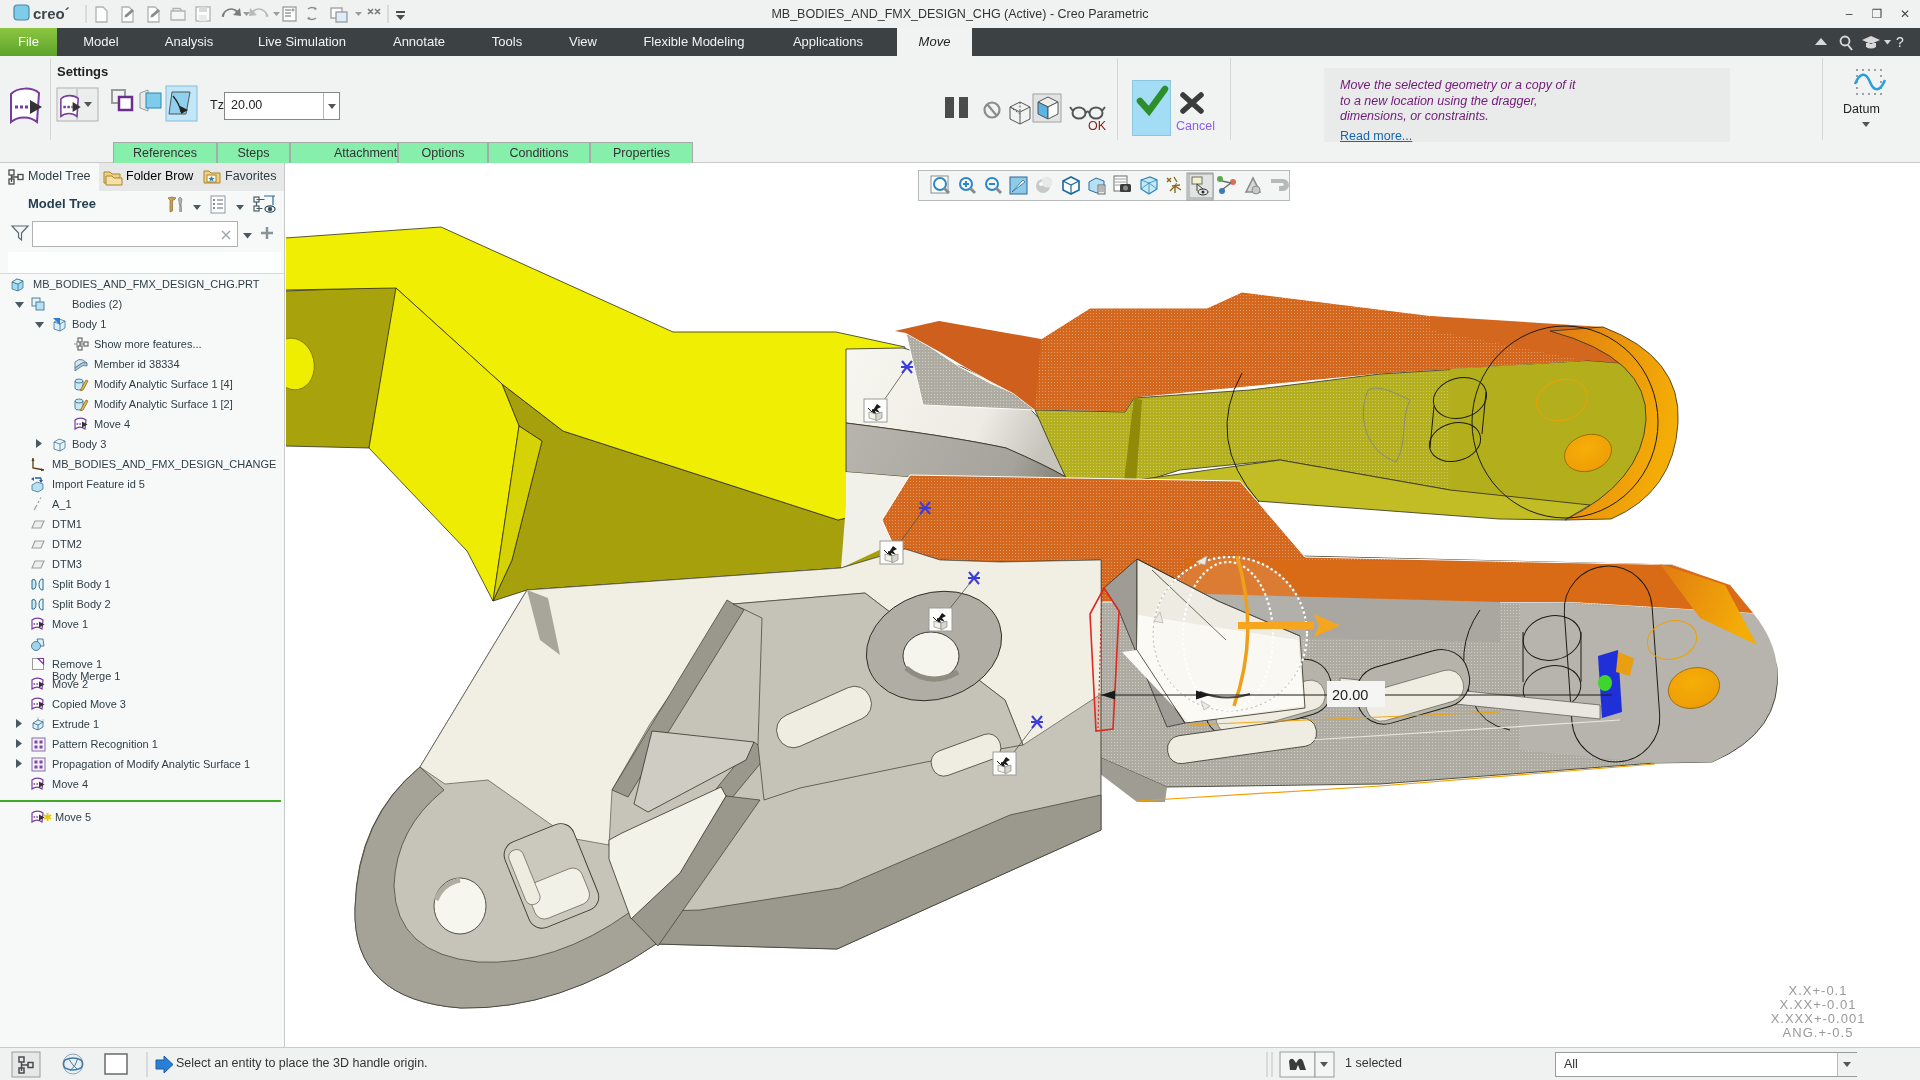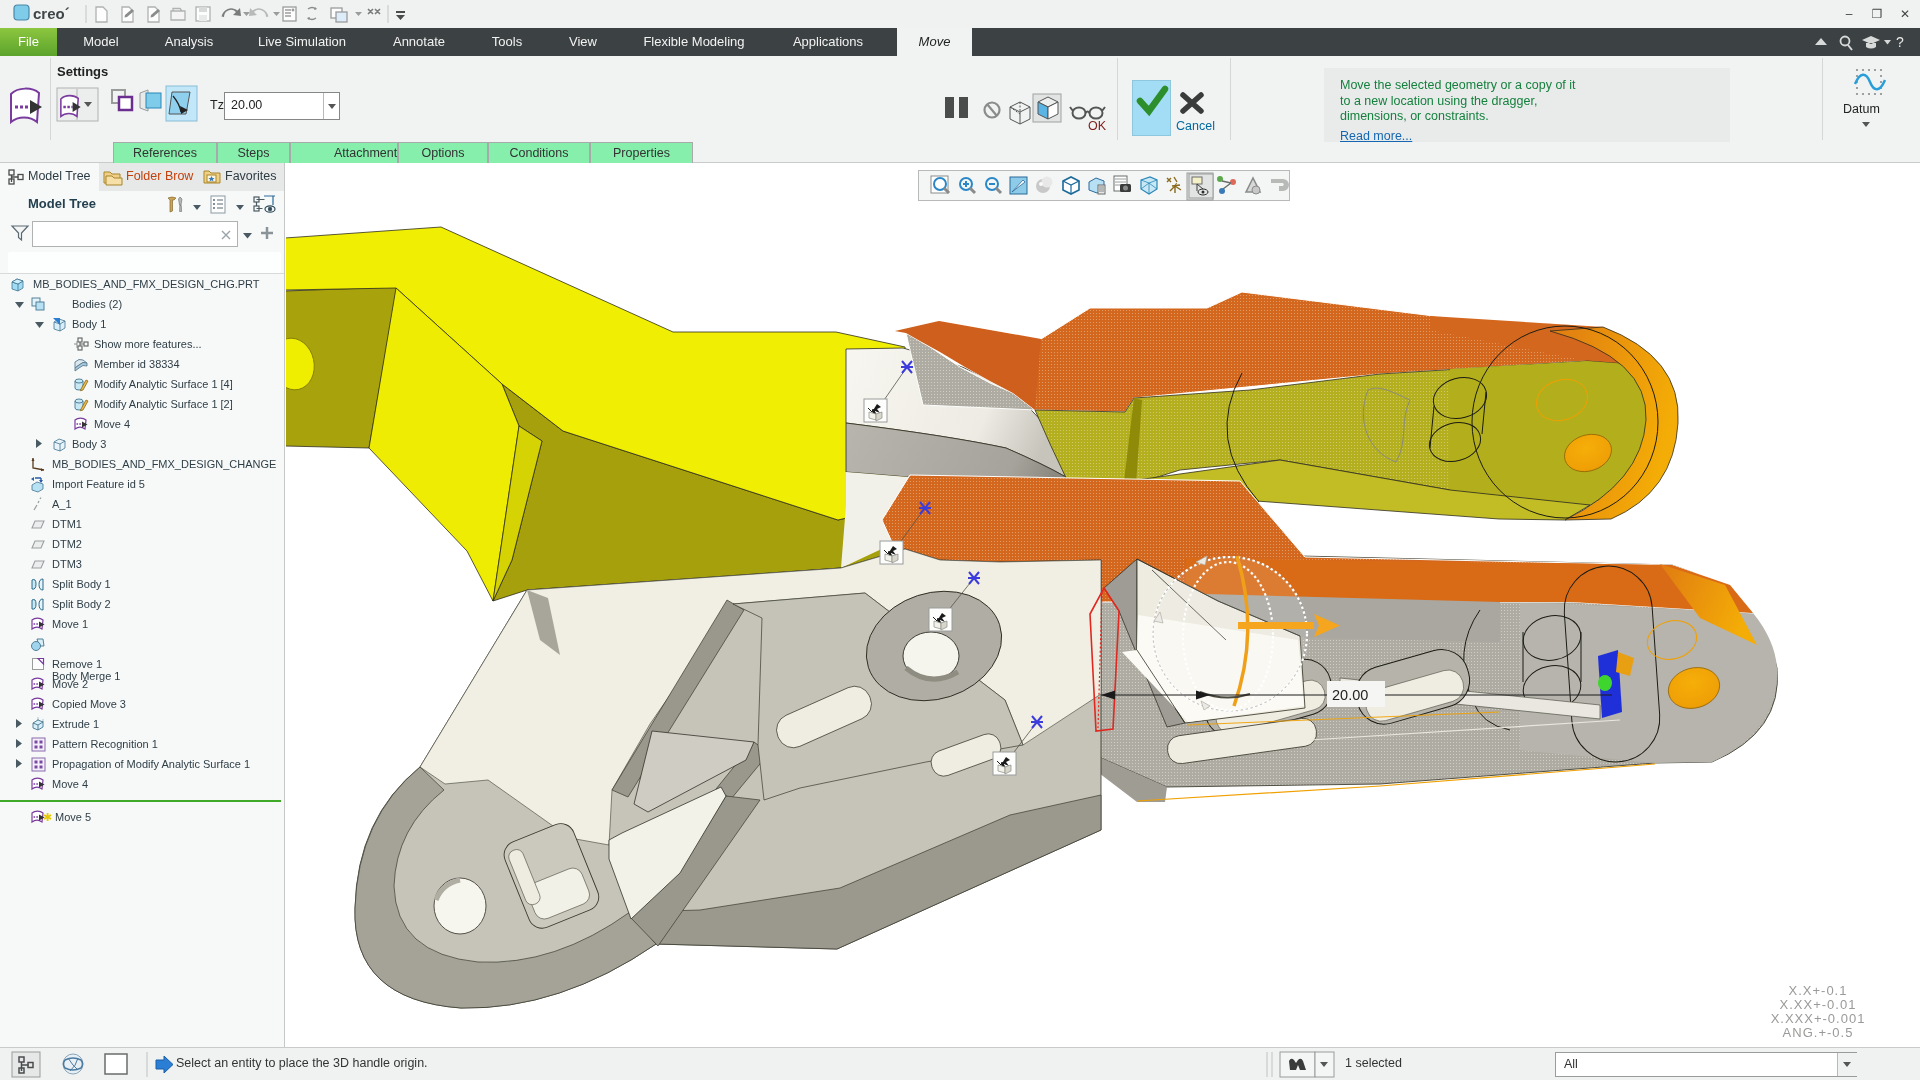--- a/index.html
+++ b/index.html
@@ -31,20 +31,21 @@
 .trow span { position:absolute; top:0; }
 
 
 #statusbar { left:0; top:1047px; width:1920px; height:33px; background:#f0f2f2; border-top:1px solid #c9cbcb; font-size:12.5px; color:#333; }
 </style>
 </head>
 <body>
 <div id="app">
 
   <div id="titlebar">
+    <div id="title-text">MB_BODIES_AND_FMX_DESIGN_CHG (Active) - Creo Parametric</div>
     <div class="winbtn" style="left:1834px;">–</div>
     <div class="winbtn" style="left:1862px;">❐</div>
     <div class="winbtn" style="left:1890px;">✕</div>
     <div id="qat">
       <svg width="440" height="28" style="left:0;top:0;" xmlns="http://www.w3.org/2000/svg">
         <rect x="14" y="5" width="15" height="15" rx="3.5" fill="#7ecbea" stroke="#4a88a8" stroke-width="1.2"></rect>
         <text x="33" y="19" font-size="15" font-weight="bold" fill="#3f4648" font-family="Liberation Sans">creo´</text>
         <line x1="86" y1="5" x2="86" y2="23" stroke="#c4c6c6"></line>
         <g fill="#fdfdfd" stroke="#b0b2b2" stroke-width="1.3">
           <path d="M96,7 h7 l4,4 v11 h-11 z"></path>
@@ -109,23 +110,23 @@
     <div class="vsep" style="left:1822px;top:2px;height:82px;"></div>
     <div style="left:210px;top:42px;font-size:12.5px;color:#222;">Tz</div>
     <div style="left:224px;top:36px;width:116px;height:28px;background:#fff;border:1px solid #848688;">
       <div style="left:6px;top:5px;font-size:12.5px;color:#222;">20.00</div>
       <div style="left:98px;top:0px;width:17px;height:26px;border-left:1px solid #b8baba;">
         <div style="left:4px;top:11px;width:0;height:0;border-left:4px solid transparent;border-right:4px solid transparent;border-top:5px solid #555;"></div>
       </div>
     </div>
     <div style="left:1132px;top:24px;width:39px;height:56px;background:#a3ddf5;border:1px solid #8ec6de;"></div>
     <div style="left:1088px;top:63px;font-size:12.5px;color:#7f1d1d;">OK</div>
-    <div style="left:1176px;top:63px;font-size:12.5px;color:#0369a1;">Cancel</div>
+    <div style="left:1176px;top:63px;font-size:12.5px;color:#8b5cf6;">Cancel</div>
     <div style="left:1324px;top:12px;width:406px;height:83px;background:#e9ebeb;">
-      <div style="left:16px;top:10px;font-size:12.5px;color:#15803d;line-height:15.5px;white-space:nowrap;">Move the selected geometry or a copy of it<br>to a new location using the dragger,<br>dimensions, or constraints.</div>
+      <div style="left:16px;top:10px;font-size:12.5px;color:#701a75;line-height:15.5px;white-space:nowrap;font-style:italic;">Move the selected geometry or a copy of it<br>to a new location using the dragger,<br>dimensions, or constraints.</div>
       <div style="left:16px;top:61px;font-size:12.5px;color:#1467b0;text-decoration:underline;">Read more...</div>
     </div>
     <div style="left:1843px;top:46px;font-size:12.5px;color:#222;">Datum</div>
     <div style="left:1862px;top:66px;width:0;height:0;border-left:4px solid transparent;border-right:4px solid transparent;border-top:5px solid #555;"></div>
     <svg id="ribsvg" width="1920" height="86" style="left:0;top:0;" xmlns="http://www.w3.org/2000/svg">
 
       <g transform="translate(8,30)">
         <path d="M3,8 C10,1 24,1 31,7 L29,36 C22,30 10,30 3,36 Z" fill="#fff" stroke="#7a3b9e" stroke-width="2"></path>
         <line x1="7" y1="21" x2="22" y2="21" stroke="#7a3b9e" stroke-width="3" stroke-dasharray="3,2"></line>
         <path d="M22,14 L34,21 L22,28 Z" fill="#333"></path>
@@ -214,21 +215,21 @@
     <div class="dtab" style="left:290px;width:108px;padding-left:43px;">Attachment</div>
     <div class="dtab" style="left:398px;width:90px;">Options</div>
     <div class="dtab" style="left:488px;width:102px;">Conditions</div>
     <div class="dtab" style="left:590px;width:103px;">Properties</div>
   </div>
 
   <div id="lpanel">
     <div style="left:0;top:0;width:284px;height:28px;background:#e7e9e9;"></div>
     <div style="left:0;top:0;width:99px;height:28px;background:#f7f9f9;"></div>
     <div style="left:28px;top:6px;font-size:12.5px;color:#2d3c44;">Model Tree</div>
-    <div style="left:126px;top:6px;font-size:12.5px;color:#c2410c;width:68px;overflow:hidden;">Folder Brow</div>
+    <div style="left:126px;top:6px;font-size:12.5px;color:#000000;width:68px;overflow:hidden;">Folder Brow</div>
     <div style="left:225px;top:6px;font-size:12.5px;color:#2d3c44;">Favorites</div>
     <div style="left:28px;top:33px;font-size:13px;font-weight:bold;color:#24404e;">Model Tree</div>
     <div style="left:32px;top:58px;width:206px;height:26px;background:#fff;border:1px solid #b0b2b2;"></div>
     <div style="left:8px;top:89px;width:273px;height:21px;background:#fdfefe;border-radius:2px;"></div>
     <div style="left:0px;top:110px;width:284px;height:1px;background:#d8dada;"></div>
     <div style="left:0px;top:637px;width:281px;height:2px;background:#3faa28;"></div>
     <div id="tree">
         <div class="trow" style="top:111px;">
           <span style="left:33px;position:absolute;">MB_BODIES_AND_FMX_DESIGN_CHG.PRT</span>
         </div>

